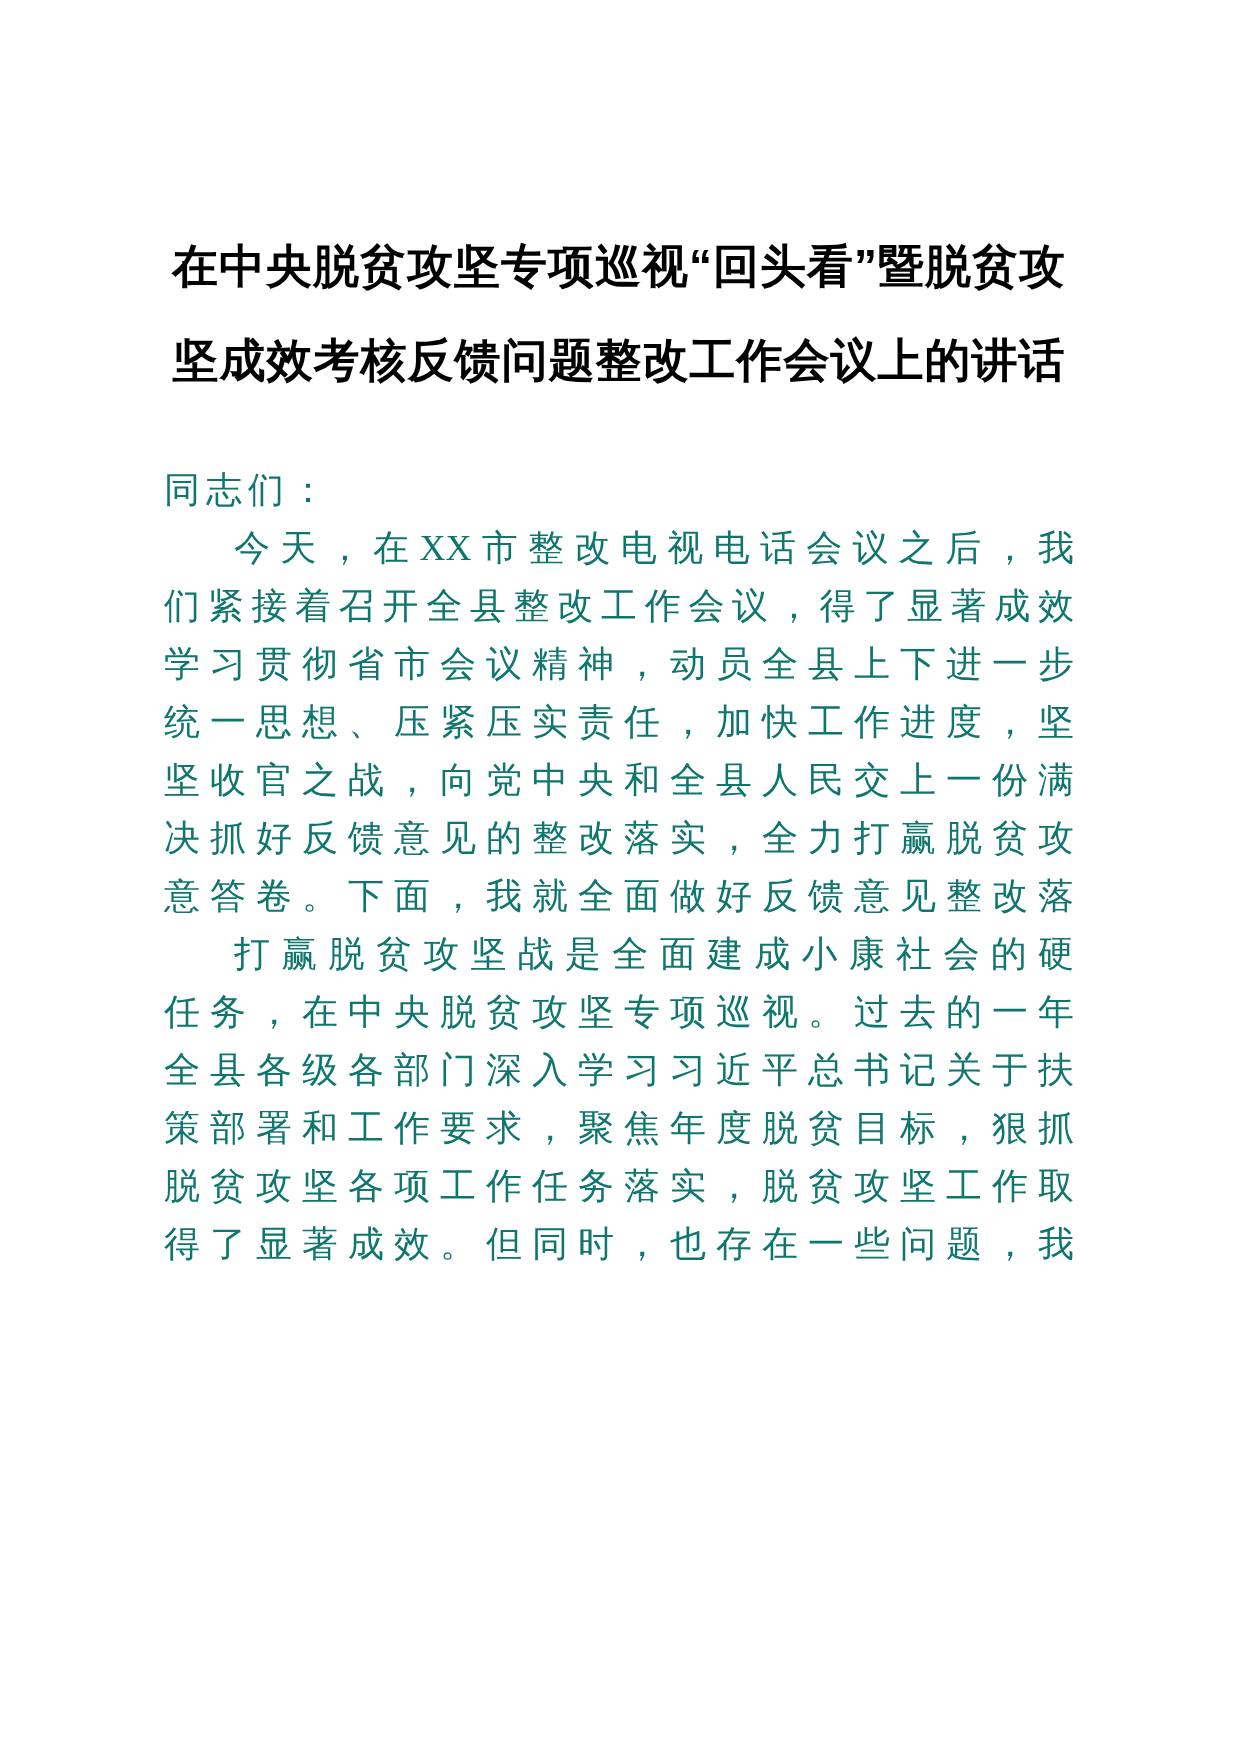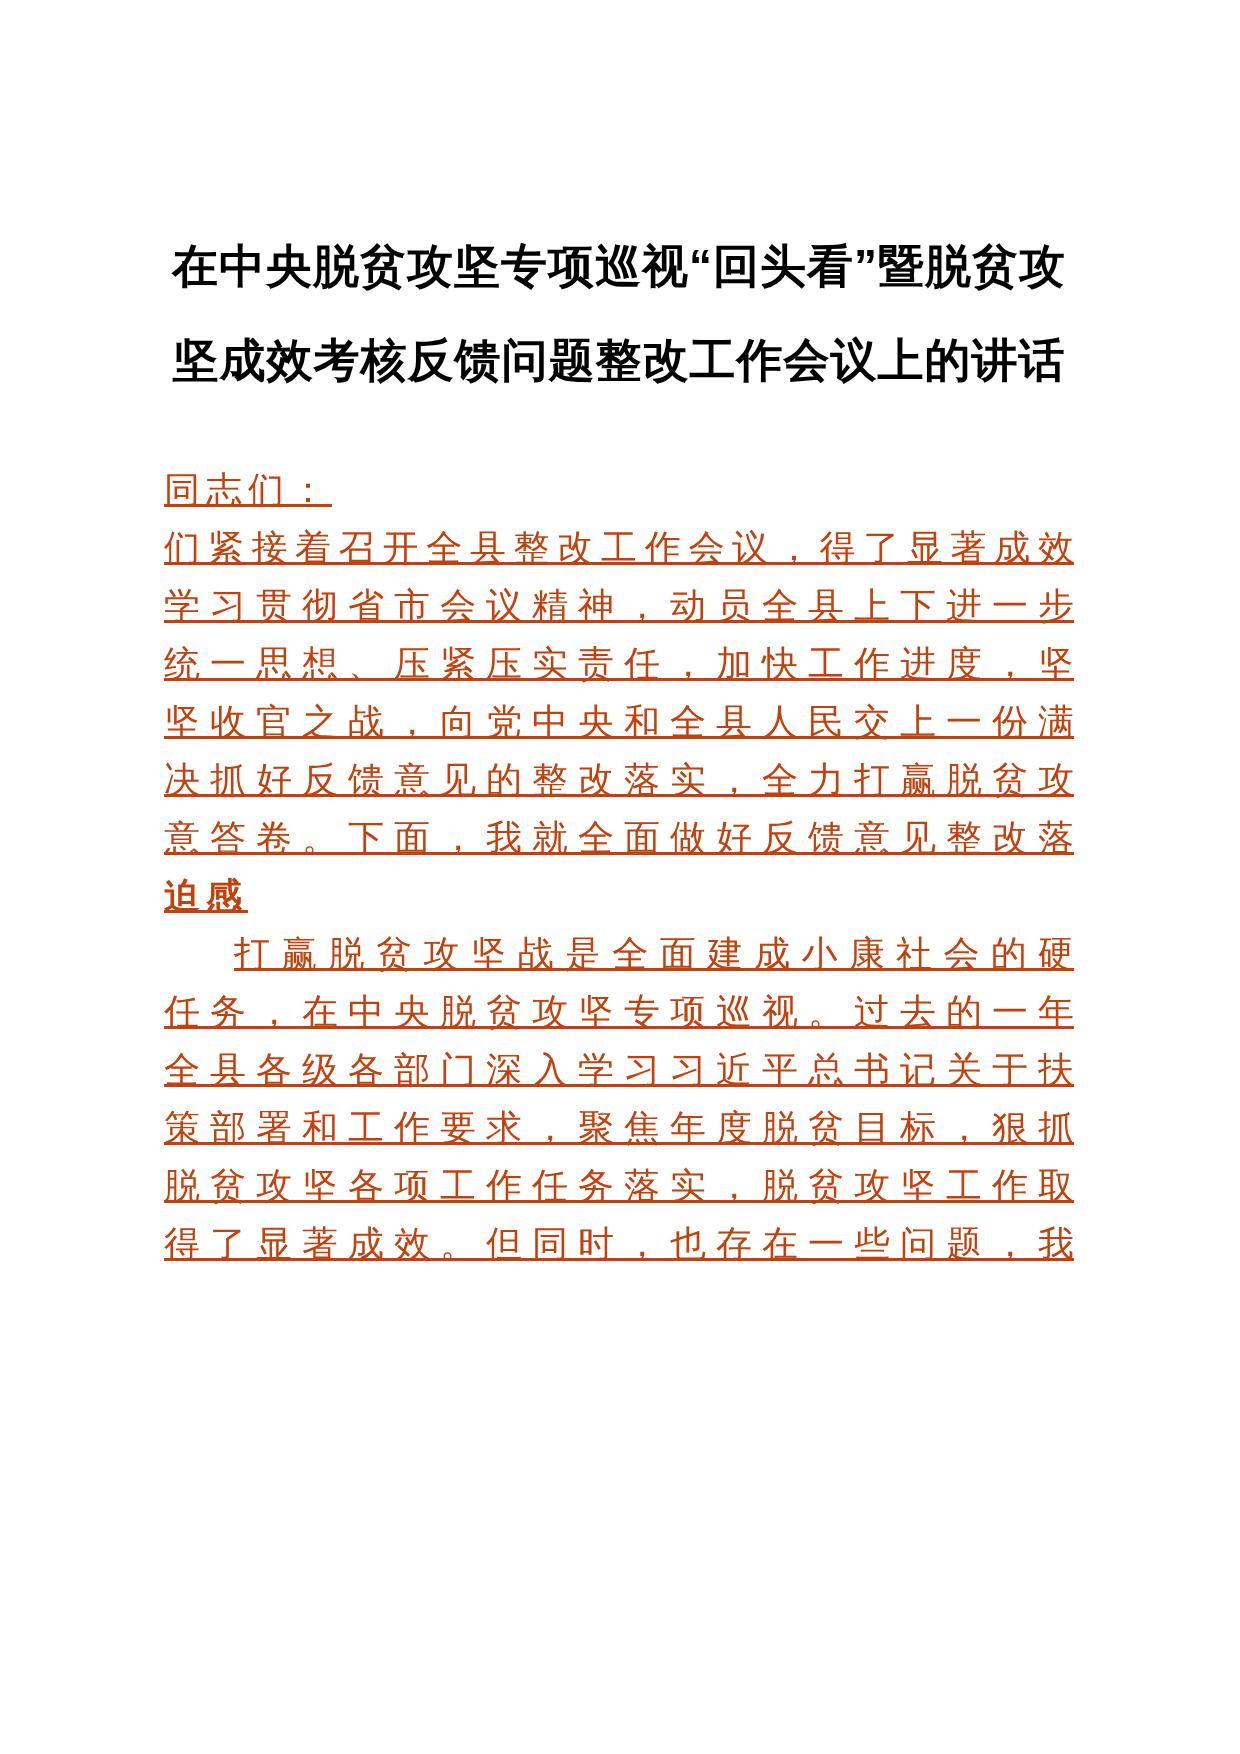--- a/index.html
+++ b/index.html
@@ -21,22 +21,21 @@
     font-size: 46px;
     line-height: 94px;
     text-align: center;
     letter-spacing: 1px;
     color: #000000;
   }
   .body-text {
     margin-top: 54px;
     font-size: 36px;
     line-height: 58px;
-    color: #c2410c;
-    text-decoration: underline;
+    color: #0f766e;
   }
   
   .bline {
     text-align: justify;
     text-align-last: justify;
     text-justify: inter-character;
     white-space: nowrap;
   }
   
   .bline.end {
@@ -58,27 +57,27 @@
 
 <div class="page">
 
   <h1 class="title">
     <div class="title-line">在中央脱贫攻坚专项巡视“回头看”暨脱贫攻</div>
     <div class="title-line">坚成效考核反馈问题整改工作会议上的讲话</div>
   </h1>
 
   <div class="body-text">
     <p class="bline end">同志们：</p>
+    <p class="bline first">今天，在XX市整改电视电话会议之后，我</p>
     <p class="bline">们紧接着召开全县整改工作会议，得了显著成效</p>
     <p class="bline">学习贯彻省市会议精神，动员全县上下进一步</p>
     <p class="bline">统一思想、压紧压实责任，加快工作进度，坚</p>
     <p class="bline">坚收官之战，向党中央和全县人民交上一份满</p>
     <p class="bline">决抓好反馈意见的整改落实，全力打赢脱贫攻</p>
     <p class="bline">意答卷。下面，我就全面做好反馈意见整改落</p>
-    <p class="bline end head">迫感</p>
     <p class="bline first">打赢脱贫攻坚战是全面建成小康社会的硬</p>
     <p class="bline">任务，在中央脱贫攻坚专项巡视。过去的一年</p>
     <p class="bline">全县各级各部门深入学习习近平总书记关于扶</p>
     <p class="bline">策部署和工作要求，聚焦年度脱贫目标，狠抓</p>
     <p class="bline">脱贫攻坚各项工作任务落实，脱贫攻坚工作取</p>
     <p class="bline">得了显著成效。但同时，也存在一些问题，我</p>
   </div>
 
 </div>
 

